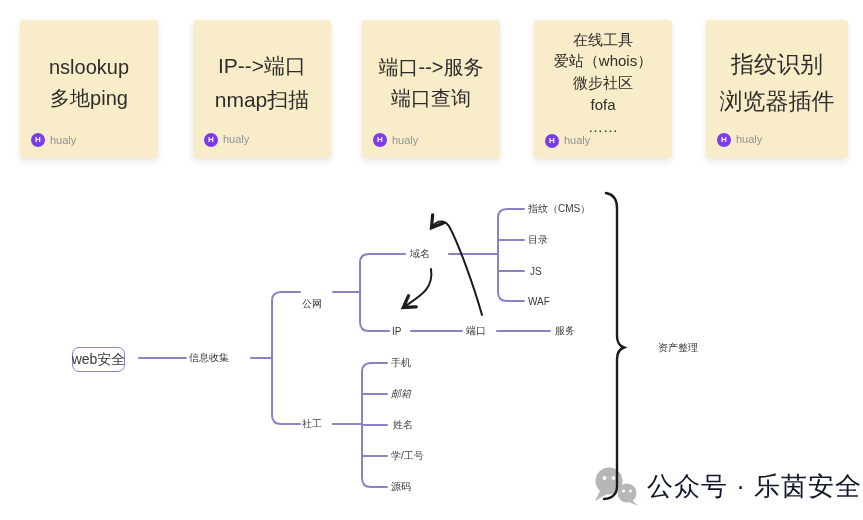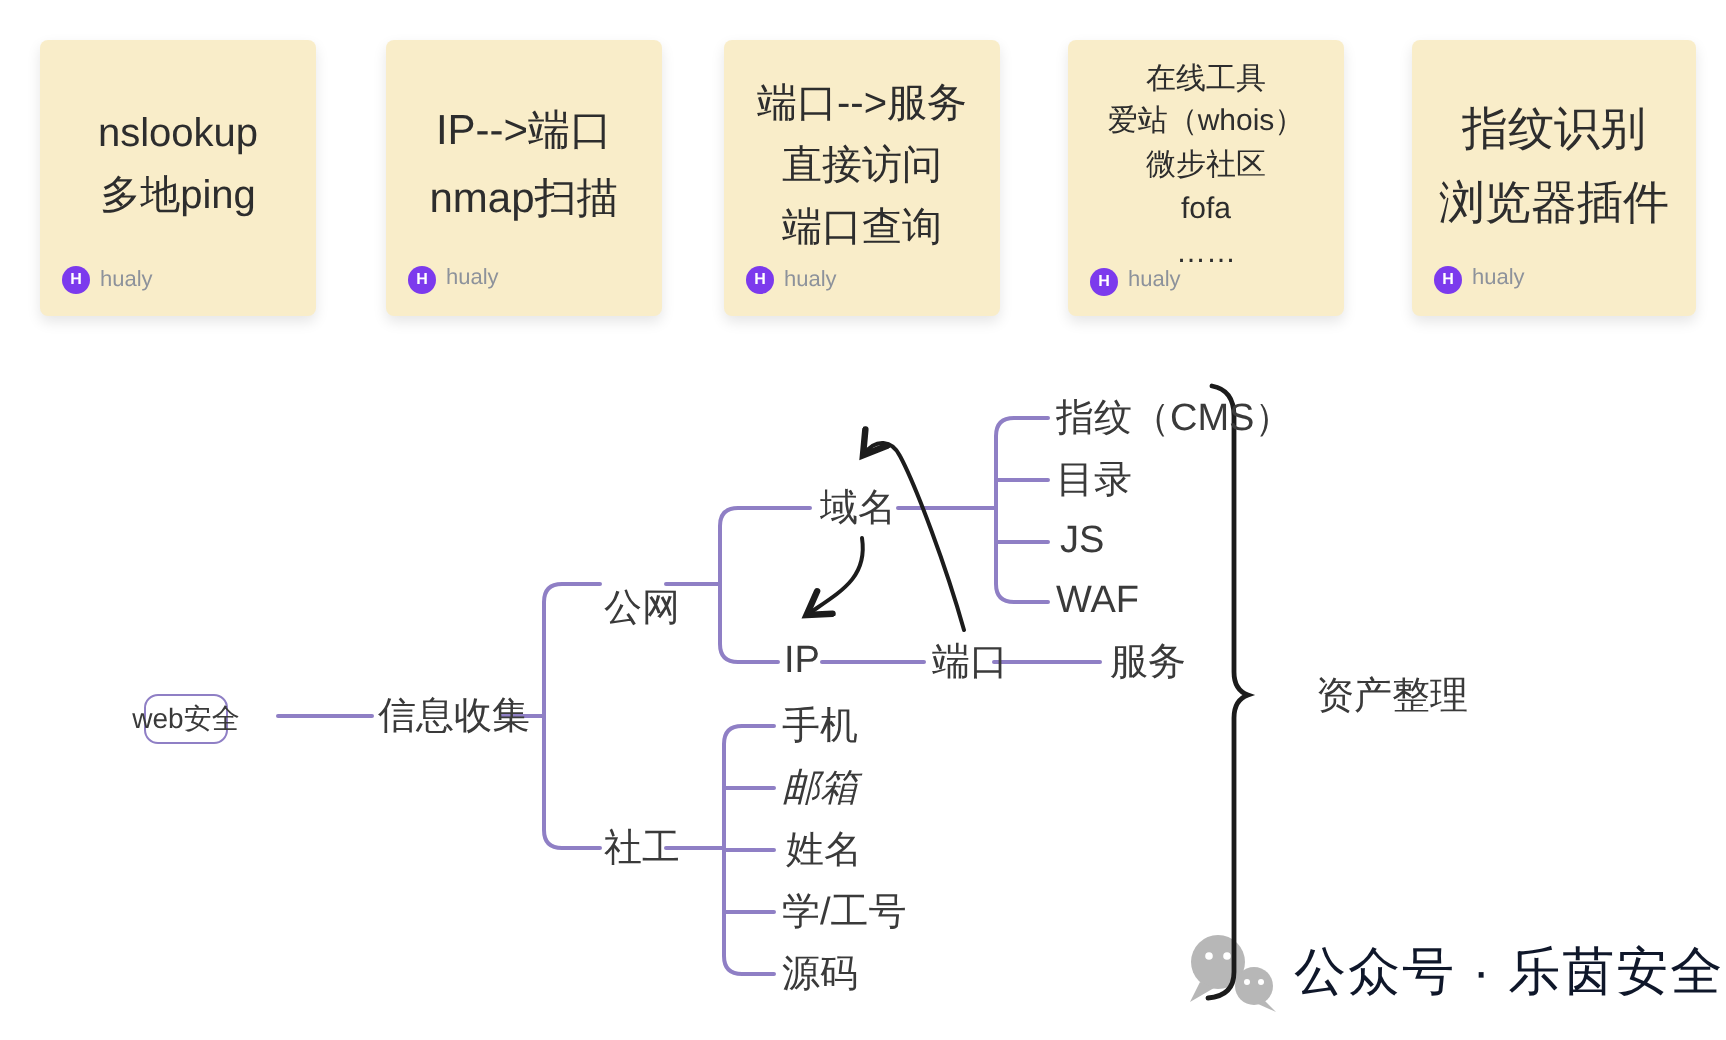--- a/index.html
+++ b/index.html
@@ -23,25 +23,25 @@
   .n5 { left:706px; width:142px; font-size:23px; line-height:1.6; }
   .note-footer { position:absolute; left:11px; bottom:9px; display:flex; align-items:center; gap:5px; }
   .hlogo {
     width:14px; height:14px; border-radius:50%; background:#7c3aed; color:#fff;
     font-size:8px; font-weight:bold; display:flex; align-items:center; justify-content:center;
   }
   .hbrand { font-size:11px; color:#8d929b; }
   
   svg.canvas { position:absolute; left:0; top:0; }
   .map-label {
-    position:absolute; transform:translateY(-50%); font-size:19px; font-weight:500;
+    position:absolute; transform:translateY(-50%); font-size:10px; font-weight:500;
     color:#3a3a3a; white-space:nowrap;
   }
   .root-node {
-    position:absolute; left:72px; top:347px; width:42px; height:25px;
+    position:absolute; left:72px; top:347px; width:53px; height:25px;
     border:1.6px solid #8f7fc5; border-radius:7px; background:#fff;
     display:flex; align-items:center; justify-content:center;
     font-size:14px; color:#3a3a3a; box-sizing:border-box; white-space:nowrap;
   }
   .watermark-text {
     position:absolute; left:647px; top:486px; transform:translateY(-50%);
     font-size:26px; color:#0f172a; letter-spacing:1px; white-space:nowrap;
   }
 </style>
 </head>
@@ -60,21 +60,20 @@
   <span class="line">IP--&gt;端口</span>
   <span class="line">nmap扫描</span>
   <div class="note-footer">
     <span class="hlogo">H</span>
     <span class="hbrand">hualy</span>
   </div>
 </div>
 
 <div class="note n3">
   <span class="line">端口--&gt;服务</span>
-  <span class="line">直接访问</span>
   <span class="line">端口查询</span>
   <div class="note-footer">
     <span class="hlogo">H</span>
     <span class="hbrand">hualy</span>
   </div>
 </div>
 
 <div class="note n4">
   <span class="line">在线工具</span>
   <span class="line">爱站（whois）</span>

